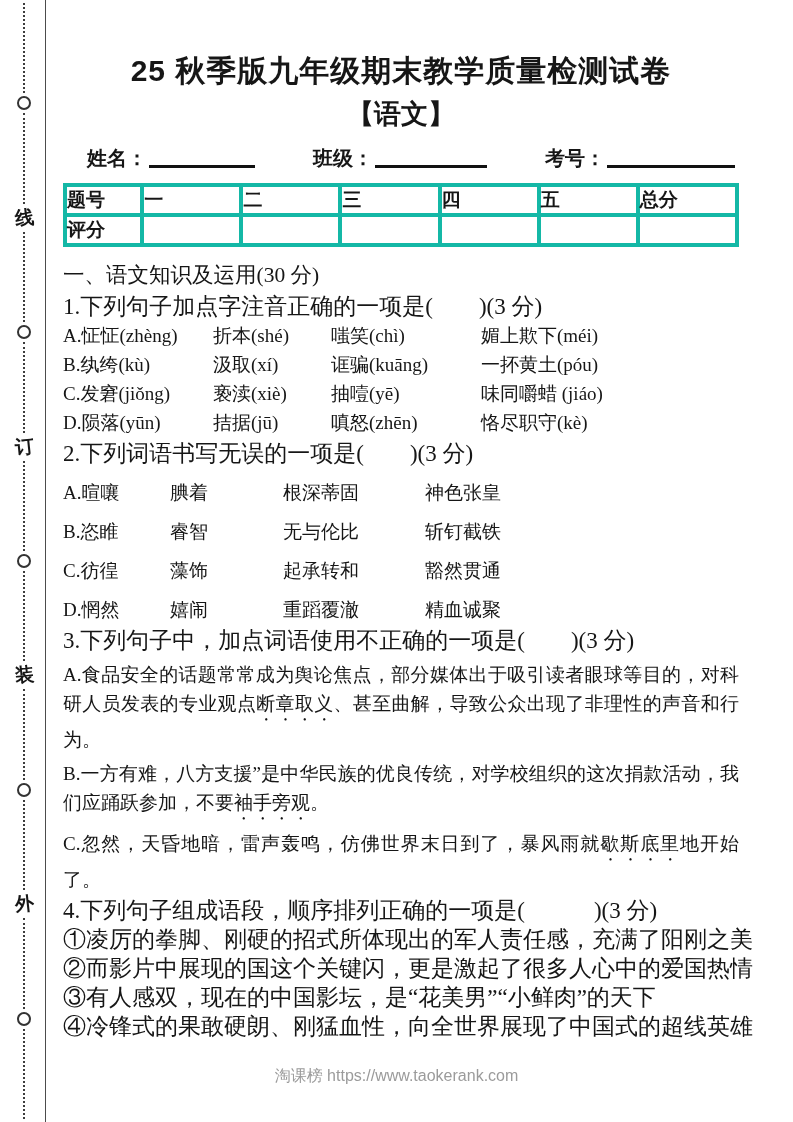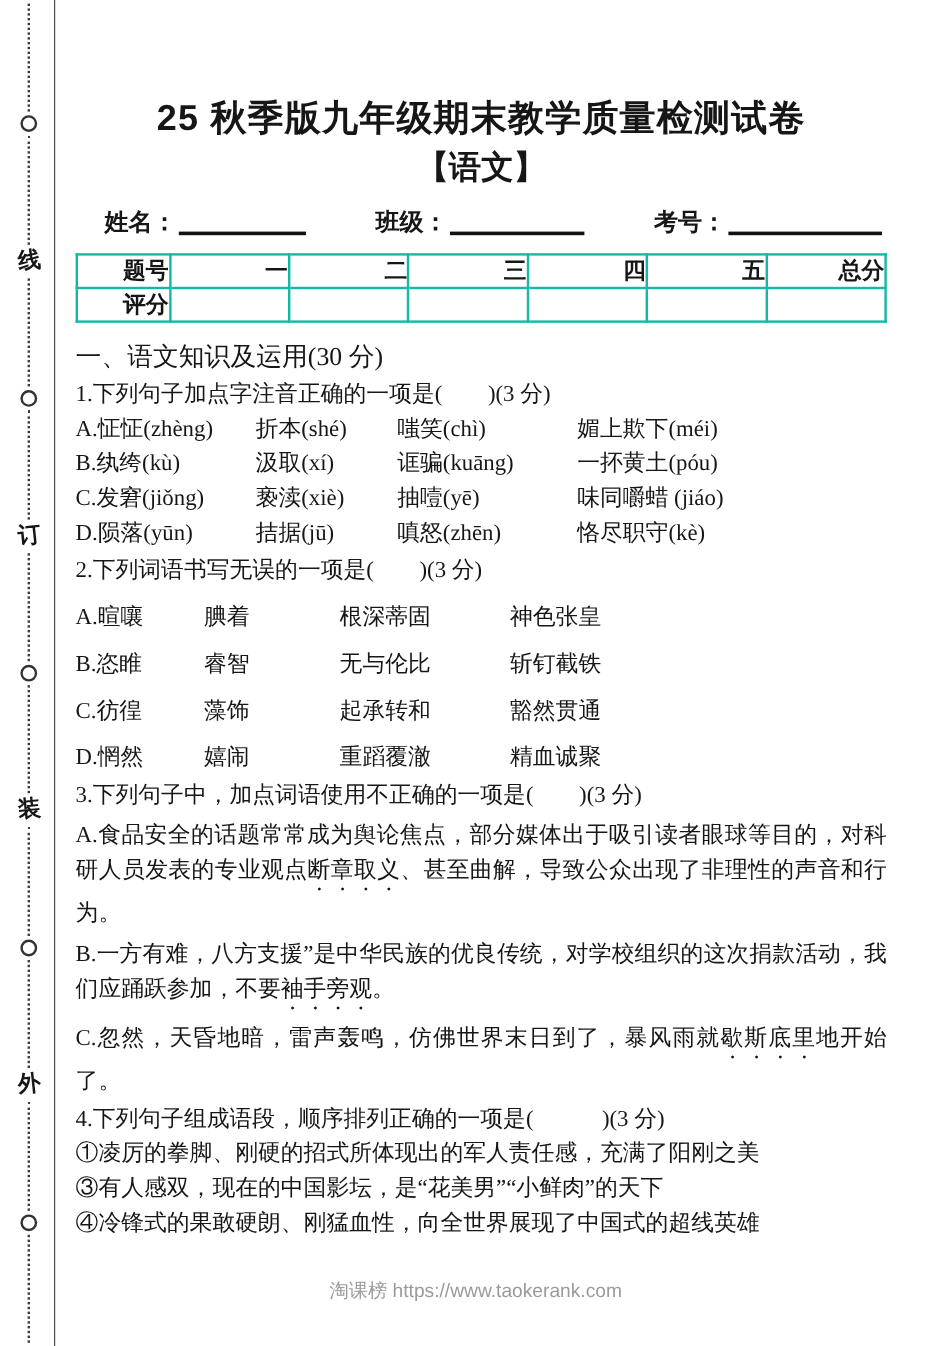--- a/index.html
+++ b/index.html
@@ -25,58 +25,58 @@
   .rail-label {
     flex: 0 0 auto; font-size: 19px; line-height: 1.05; padding: 1px 0;
     font-weight: 600; transform: rotate(-6deg);
   }
   .edge-line {
     position: absolute; left: 45px; top: 0; height: 1122px; width: 1px;
     background: #4c4c4c;
   }
 
   
-  .content { position: absolute; left: 63px; top: 80px; width: 676px; }
+  .content { position: absolute; left: 63px; top: 52px; width: 676px; }
 
   .title {
     text-align: center; font-size: 30px; font-weight: 900; letter-spacing: 1px;
     font-family: "Liberation Sans", "DejaVu Sans", sans-serif; line-height: 38px;
   }
   .subject {
     text-align: center; font-size: 27px; font-weight: 900; margin-top: 7px;
-    font-family: Liberation Mono, monospace; line-height: 34px;
+    font-family: Liberation Sans, sans-serif; line-height: 34px;
   }
 
   .info-row {
     display: flex; justify-content: space-between; align-items: flex-end;
     margin-top: 13px; padding: 0 4px 0 24px;
     font-weight: 700; font-size: 20px; line-height: 28px;
   }
   .info-item { display: flex; align-items: flex-end; }
   .blank-line { display: inline-block; height: 3px; background: #111; margin: 0 0 4px 2px; }
   .blank-name  { width: 106px; }
   .blank-class { width: 112px; }
   .blank-id    { width: 128px; }
 
   .score-table {
     width: 100%; margin-top: 11px;
     border-collapse: collapse; table-layout: fixed;
   }
   .score-table td {
-    border: 2px solid #14b8a6; height: 28px;
-    text-align: right; vertical-align: middle;
+    border: 4px solid #14b8a6; height: 28px;
+    text-align: left; vertical-align: middle;
     font-weight: 700; font-size: 19px;
   }
   .score-table td.col-label { width: 11.5%; }
 
   .section-heading {
     margin-top: 13px; font-size: 21.5px; font-weight: 400; line-height: 30px;
   }
 
-  .line { font-size: 19px; line-height: 29px; white-space: nowrap; }
+  .line { font-size: 23px; line-height: 29px; white-space: nowrap; }
   .opt-grid { display: flex; font-size: 19px; line-height: 29px; align-items: flex-end; }
   .opt-grid span { flex: 0 0 auto; white-space: nowrap; }
   .q1-grid span:nth-child(1) { width: 150px; }
   .q1-grid span:nth-child(2) { width: 118px; }
   .q1-grid span:nth-child(3) { width: 150px; }
   .q2-grid span:nth-child(1) { width: 107px; }
   .q2-grid span:nth-child(2) { width: 113px; margin-top: 10px; }
   .q2-grid span:nth-child(3) { width: 142px; }
 
   .para {
@@ -221,20 +221,21 @@
       <span>精血诚聚</span>
     </div>
 
   <div class="line stem">3.下列句子中，加点词语使用不正确的一项是(　　)(3 分)</div>
   <div class="para"><span>A.食品安全的话题常常成为舆论焦点，部分媒体出于吸引读者眼球等目的，对科研人员发表的专业观点</span><span class="em-dot">断章取义</span><span>、甚至曲解，导致公众出现了非理性的声音和行为。</span></div>
   <div class="para"><span>B.一方有难，八方支援”是中华民族的优良传统，对学校组织的这次捐款活动，我们应踊跃参加，不要</span><span class="em-dot">袖手旁观</span><span>。</span></div>
   <div class="para"><span>C.忽然，天昏地暗，雷声轰鸣，仿佛世界末日到了，暴风雨就</span><span class="em-dot">歇斯底里</span><span>地开始了。</span></div>
 
   <div class="line stem">4.下列句子组成语段，顺序排列正确的一项是(　　　)(3 分)</div>
   <div class="line">①凌厉的拳脚、刚硬的招式所体现出的军人责任感，充满了阳刚之美</div>
+  <div class="line">②而影片中展现的国这个关键闪，更是激起了很多人心中的爱国热情</div>
   <div class="line">③有人感双，现在的中国影坛，是“花美男”“小鲜肉”的天下</div>
   <div class="line">④冷锋式的果敢硬朗、刚猛血性，向全世界展现了中国式的超线英雄</div>
 
 </div>
 
 <div class="footer">
   <a href="#">淘课榜 https://www.taokerank.com</a>
 </div>
 
 </body></html>

